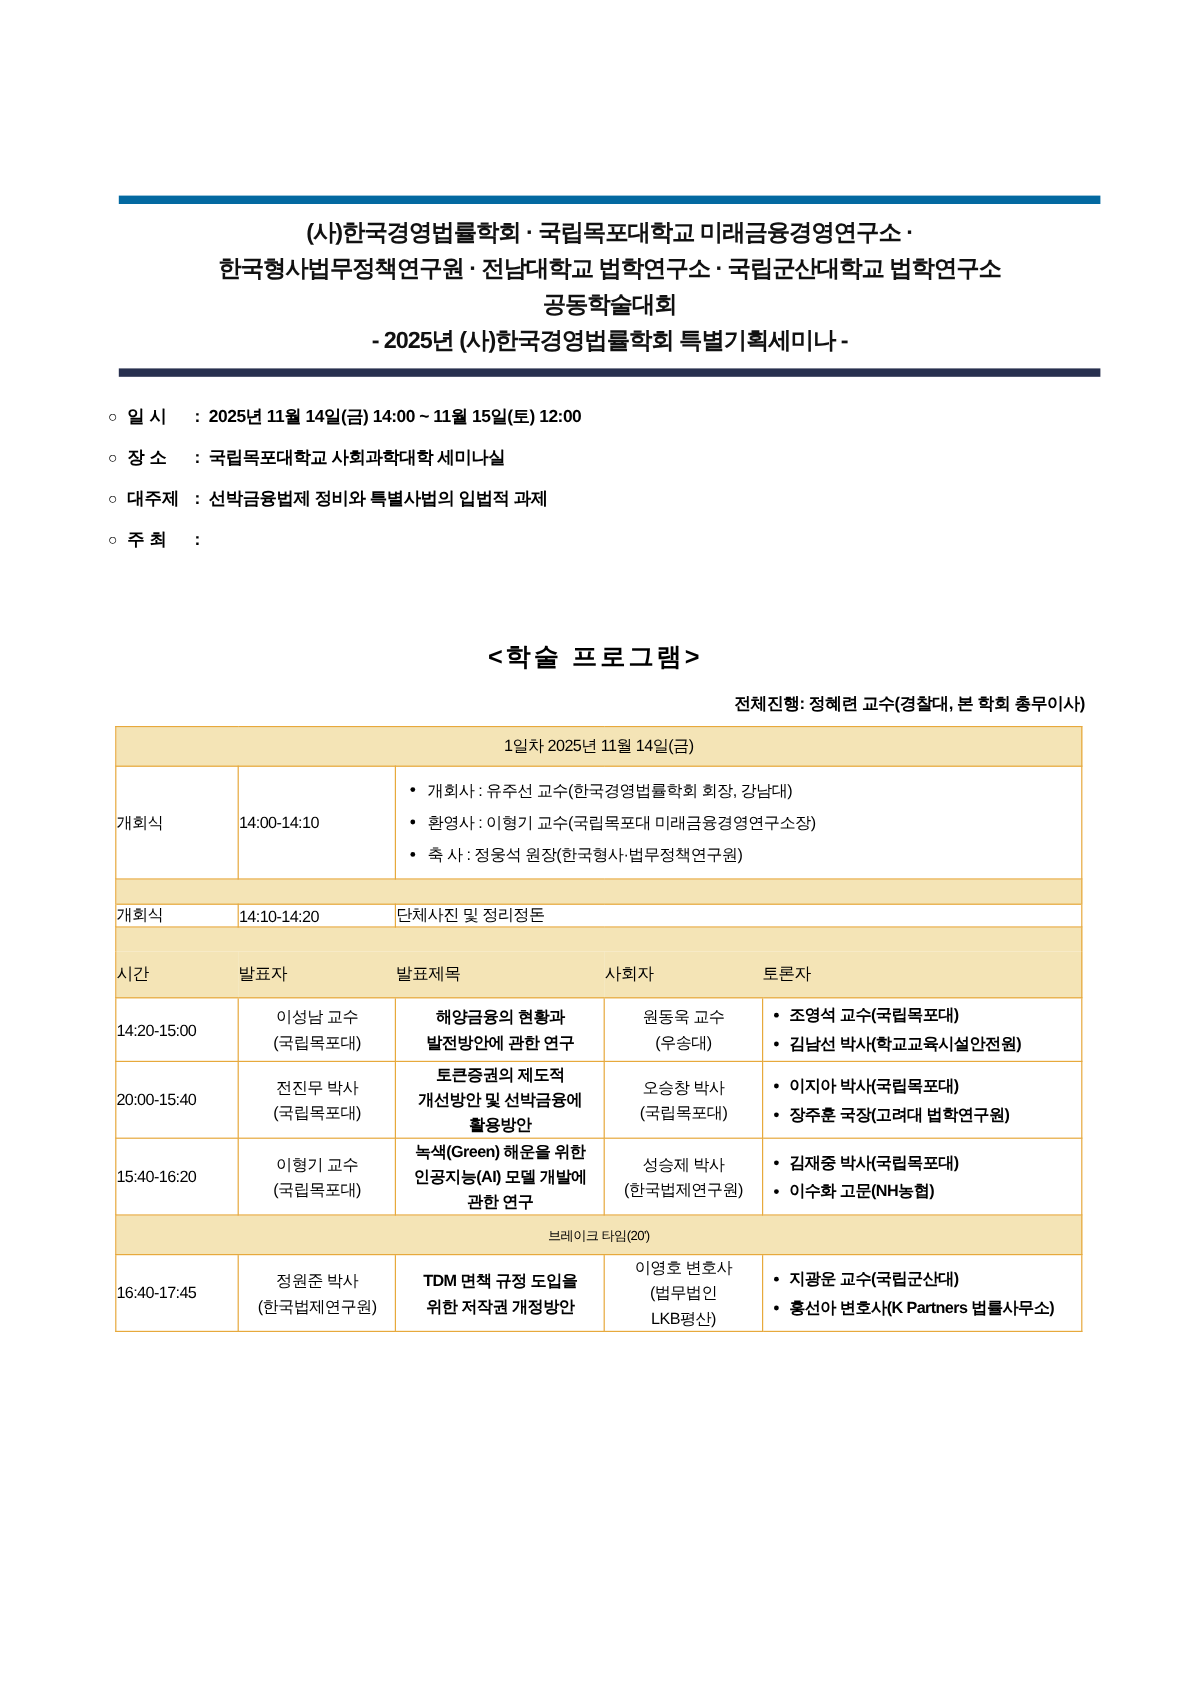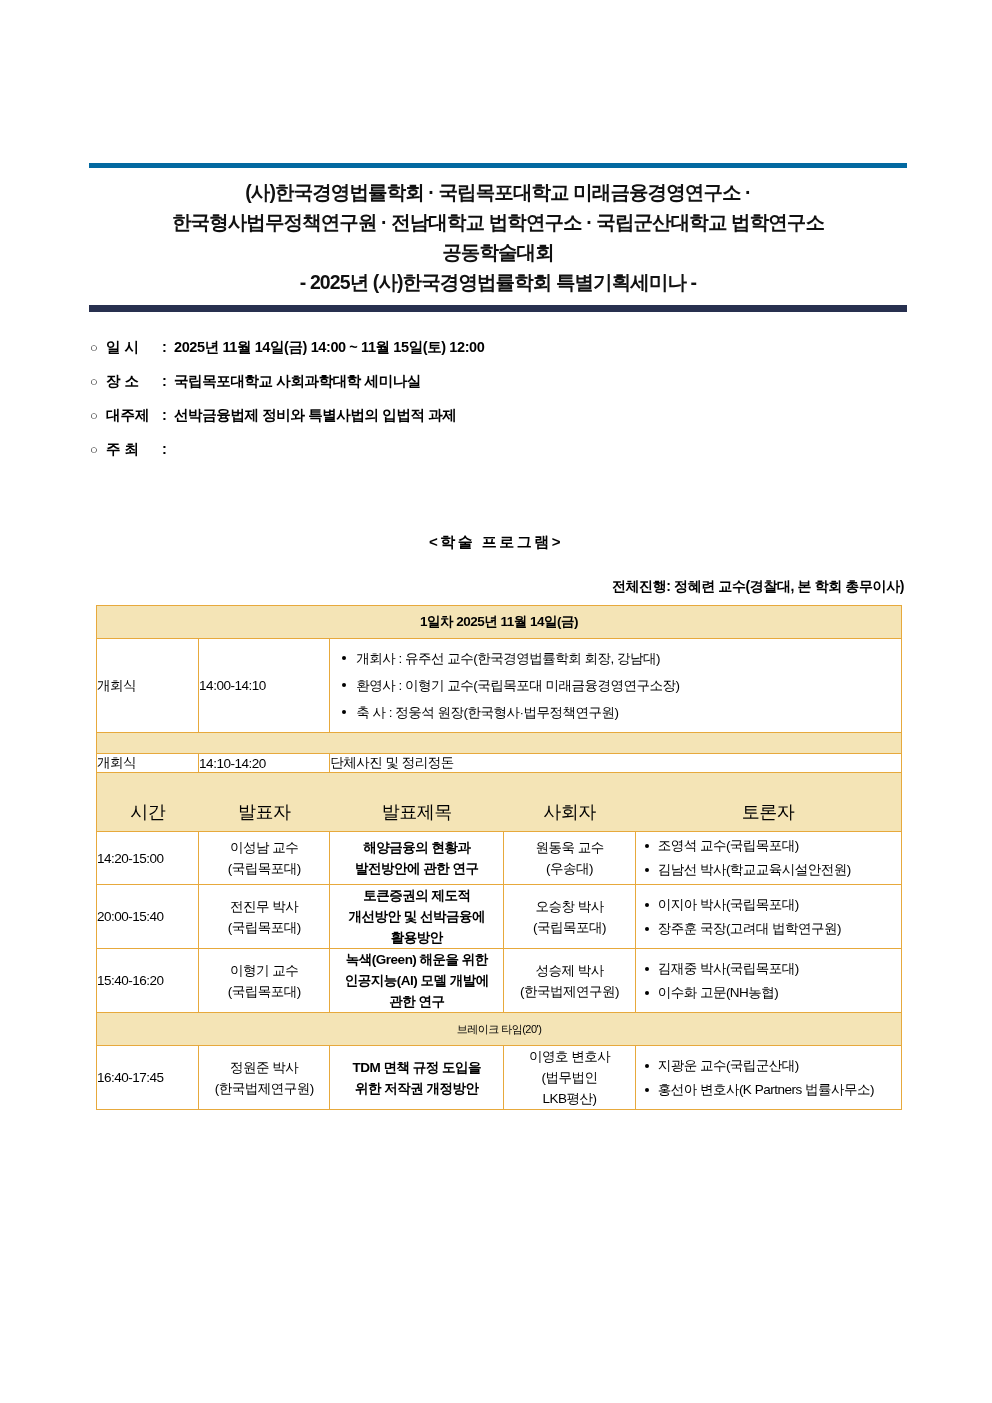--- a/index.html
+++ b/index.html
@@ -19,24 +19,24 @@
   .page {
     position: absolute;
     left: 0; top: 0;
     width: 992px;
     height: 1403px;
   }
 
   
   .title-block {
     position: absolute;
-    left: 89px;
+    left: 99px;
     top: 163px;
     width: 818px;
-    border-top: 5px solid #0369a1;
+    border-top: 7px solid #0369a1;
     border-bottom: 7px solid #28304F;
     padding: 9px 0 8px 0;
     box-sizing: content-box;
   }
   .title-line {
     text-align: center;
     font-weight: bold;
     font-size: 19.5px;
     line-height: 30px;
     letter-spacing: -0.9px;
@@ -82,21 +82,21 @@
     height: 38px;
   }
 
   
   .prog-heading {
     position: absolute;
     left: 0;
     top: 533px;
     width: 992px;
     text-align: center;
-    font-size: 15px;
+    font-size: 21px;
     font-weight: bold;
     letter-spacing: 2.5px;
   }
   .facilitator {
     position: absolute;
     right: 88px;
     top: 578px;
     font-size: 14px;
     font-weight: bold;
     letter-spacing: -0.4px;
@@ -123,41 +123,41 @@
   .c3 { width: 174px; }
   .c4 { width: 131px; }
   .c5 { width: 266px; }
 
   .cream { background: #F4E4B6; }
   .white { background: #ffffff; }
 
   .dayhead {
     text-align: center;
     font-size: 15.5px;
-    font-weight: bold;
+    font-weight: normal;
     height: 32px;
     letter-spacing: -0.2px;
   }
   .ctr { text-align: left; margin-left: 24px; }
   .cellpad { padding: 7px 6px; }
 
   .twoline { line-height: 21px; text-align: center; }
   .bold { font-weight: bold; }
 
   .spacer-row td {
     height: 20px;
     border-left: 1px solid #E7A93C;
     border-right: 1px solid #E7A93C;
     border-top: none;
     border-bottom: none;
   }
   .colhead td {
     height: 38px;
-    text-align: center;
-    font-size: 18px;
+    text-align: left;
+    font-size: 14px;
     border-top: none;
     border-bottom: 1px solid #E7A93C;
     border-left: none;
     border-right: none;
   }
   .colhead td:first-child { border-left: 1px solid #E7A93C; }
   .colhead td:last-child { border-right: 1px solid #E7A93C; }
 
   .opening-list {
     margin: 0;
@@ -177,20 +177,21 @@
     top: 11px;
     width: 4px; height: 4px;
     border-radius: 50%;
     background: #000;
   }
 
   .disc-list {
     margin: 0;
     padding: 2px 0 2px 22px;
     list-style: none;
+    font-weight: bold;
   }
   .disc-list li {
     position: relative;
     line-height: 24px;
     font-size: 13.5px;
     letter-spacing: -0.5px;
     white-space: nowrap;
   }
   .disc-list li::before {
     content: "";

